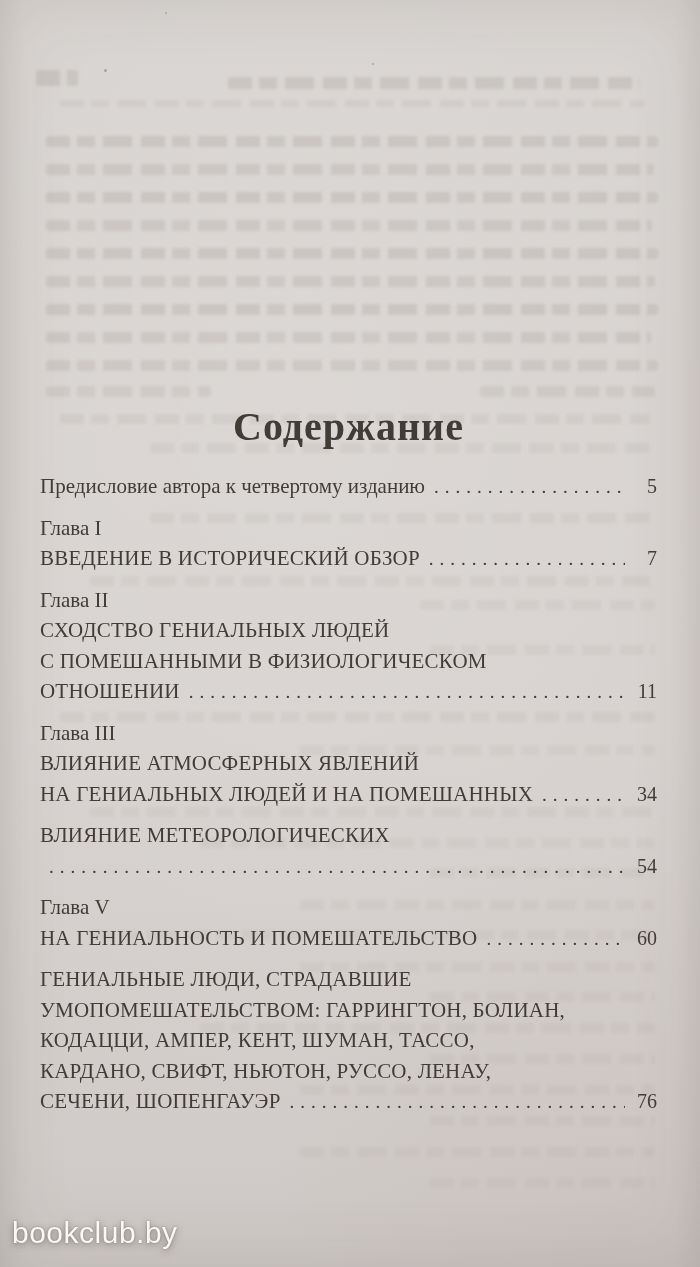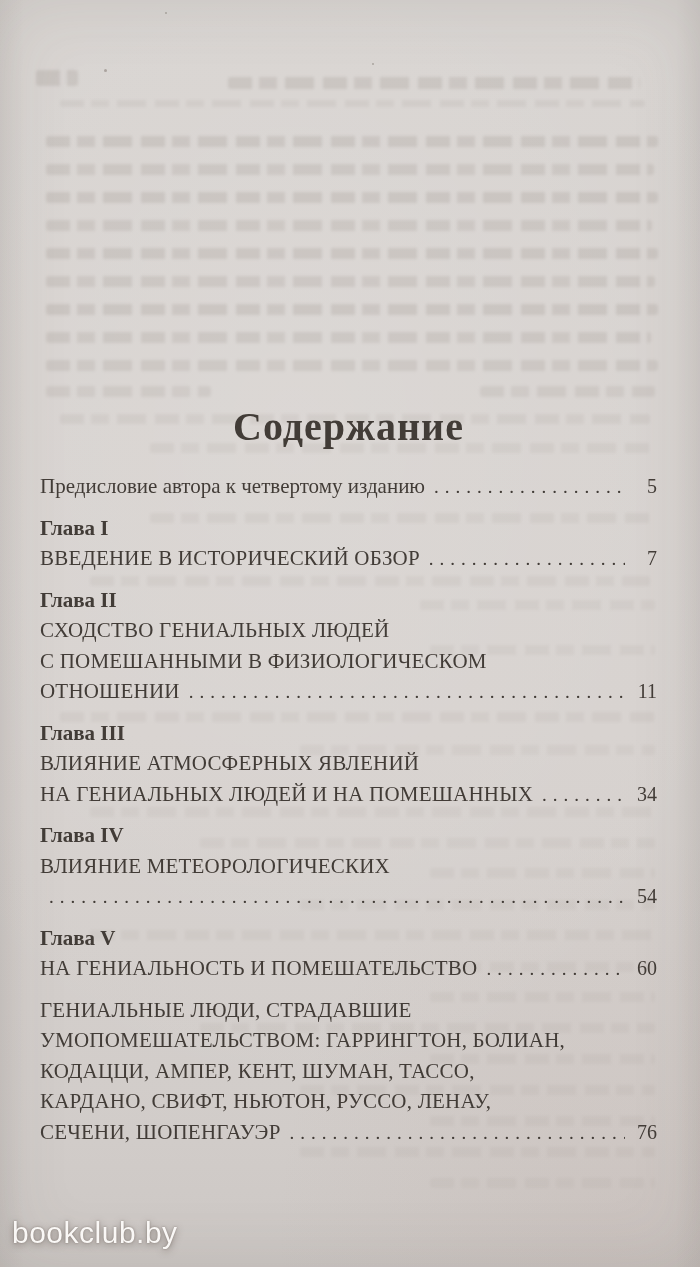--- a/index.html
+++ b/index.html
@@ -28,21 +28,21 @@
     letter-spacing:1px;color:var(--ink,#423c37);
   }
   .toc{position:absolute;left:40px;width:617px;top:471px;color:var(--ink,#423c37);
     font-size:21px;line-height:30.5px;}
   .row{display:flex;align-items:baseline;}
   .row .txt{white-space:nowrap;}
   .leader{flex:1;min-width:0;overflow:hidden;white-space:nowrap;
     letter-spacing:6px;padding-left:9px;font-size:19px;color:var(--ink,#423c37);}
   .pg{min-width:26px;text-align:right;font-size:20px;padding-left:6px;}
   .entry{margin-top:10px;}
-  .chlabel{font-weight:bold;}
+  .chlabel{font-weight:normal;}
   .uc{font-weight:normal;letter-spacing:.2px;}
   
   .watermark{
     position:absolute;left:12px;top:1216px;
     font-family:"Liberation Sans", sans-serif;font-size:30px;letter-spacing:.5px;
     color:var(--wm,#faf8f6);
     text-shadow:0 0 2px rgba(92,80,72,.55), 0 2px 7px rgba(92,80,72,.6);
   }
 </style>
 </head>
@@ -120,21 +120,20 @@
       <div class="entry">
         <div class="chlabel">Глава III</div>
         <div class="uc">ВЛИЯНИЕ АТМОСФЕРНЫХ ЯВЛЕНИЙ</div>
         <div class="row">
           <span class="txt uc">НА ГЕНИАЛЬНЫХ ЛЮДЕЙ И НА ПОМЕШАННЫХ</span>
           <span class="leader">......................................................................</span>
           <span class="pg">34</span>
         </div>
       </div>
       <div class="entry">
-        <div class="chlabel">Глава IV</div>
         <div class="uc">ВЛИЯНИЕ МЕТЕОРОЛОГИЧЕСКИХ</div>
         <div class="row">
           <span class="leader">......................................................................</span>
           <span class="pg">54</span>
         </div>
       </div>
       <div class="entry">
         <div class="chlabel">Глава V</div>
         <div class="row">
           <span class="txt uc">НА ГЕНИАЛЬНОСТЬ И ПОМЕШАТЕЛЬСТВО</span>

